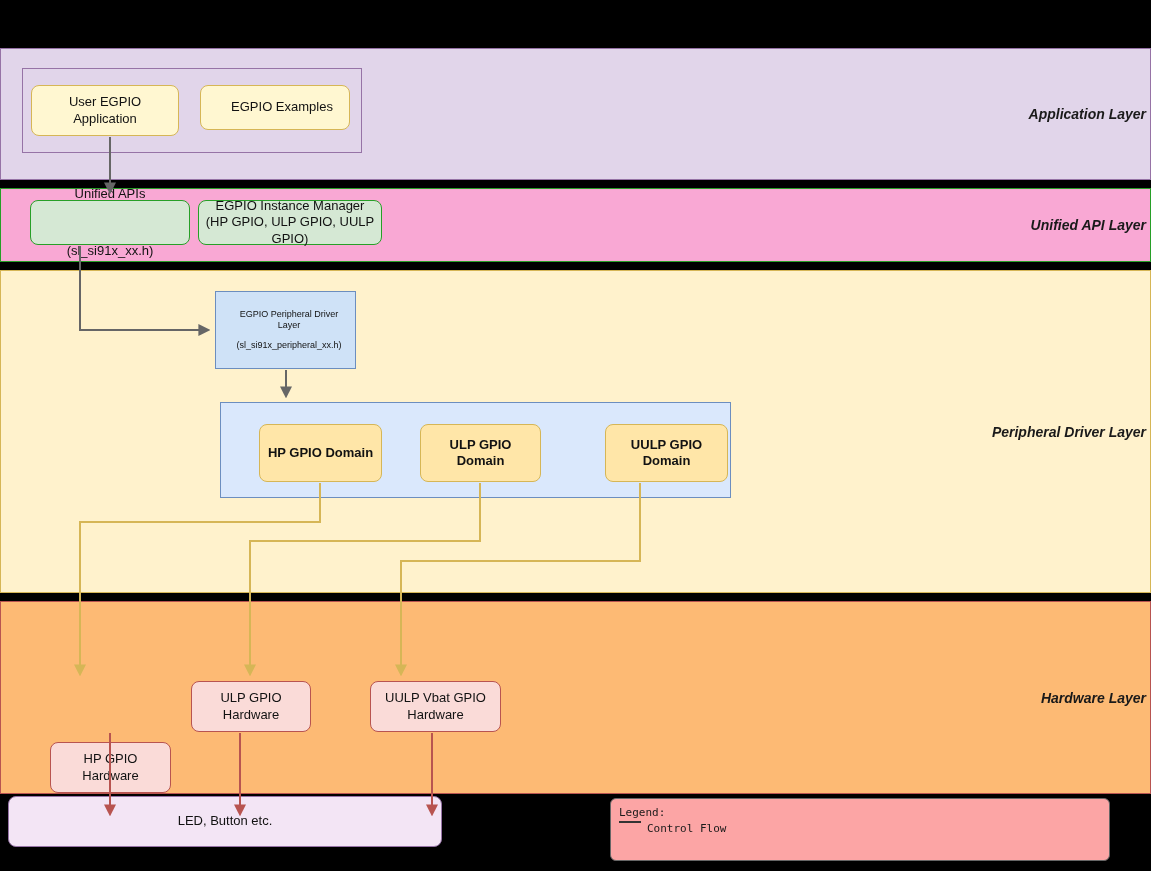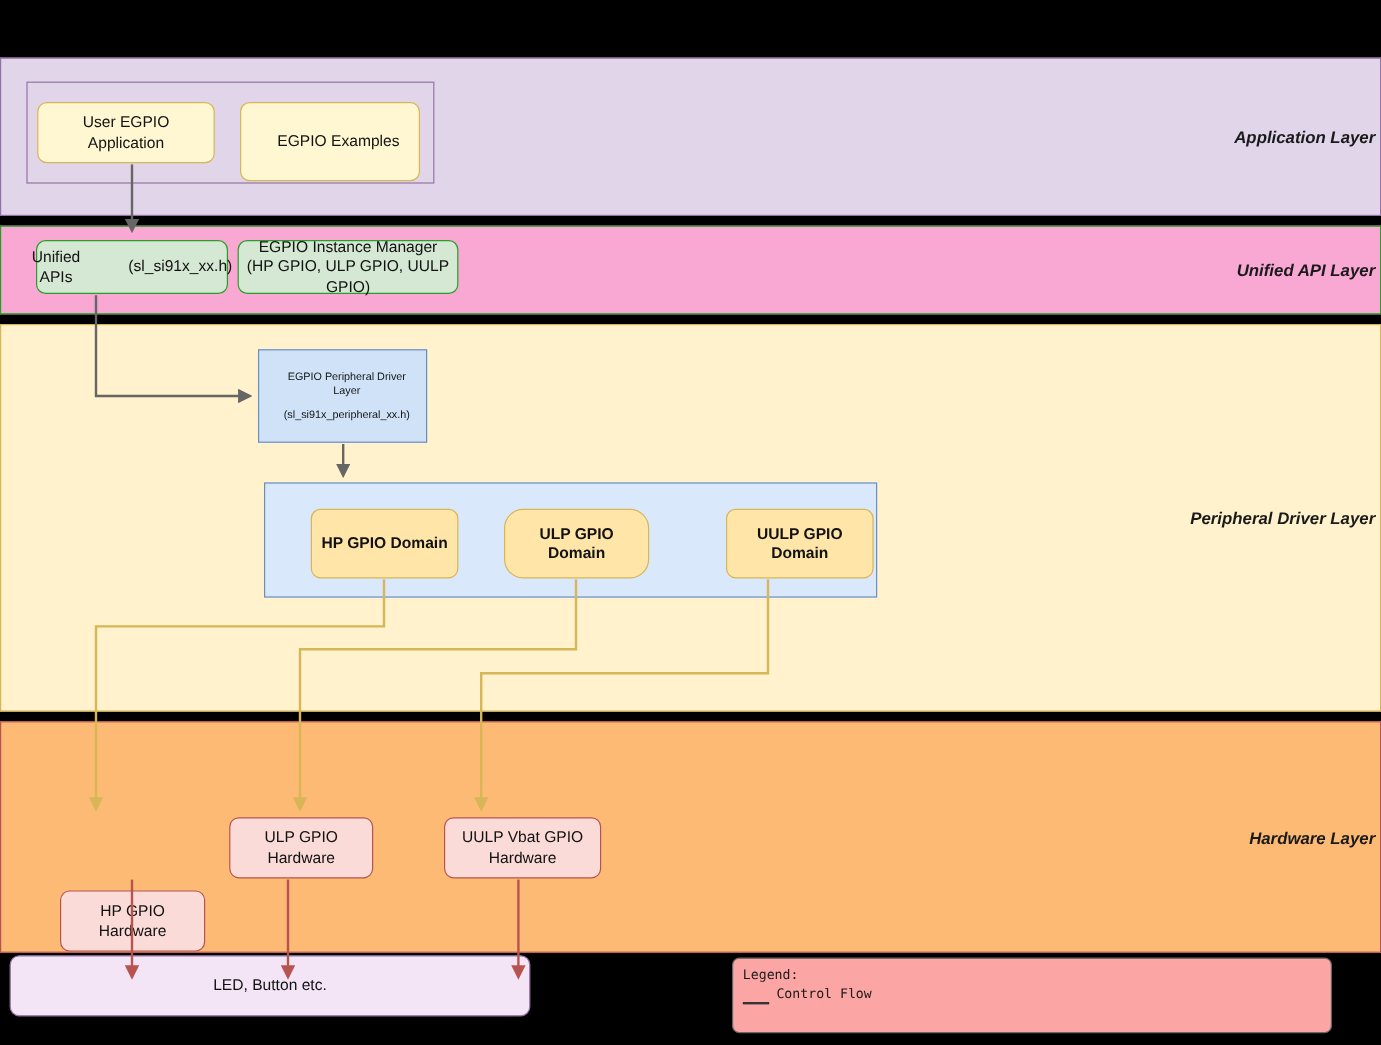--- a/index.html
+++ b/index.html
@@ -131,21 +131,21 @@
     border: 1px solid #666666;
     border-radius: 6px;
     padding: 6px 8px;
     font-family: "DejaVu Sans Mono", "Liberation Mono", monospace;
     font-size: 11px;
     color: #1a1a1a;
     line-height: 1.45;
   }
   #legend .legend-row {
     display: flex;
-    align-items: flex-end;
+    align-items: flex-start;
     gap: 6px;
     white-space: pre;
   }
   .legend-swatch {
     display: inline-block;
     width: 22px;
     height: 0;
     border-top: 2px solid #333333;
   }
 </style>
@@ -169,46 +169,46 @@
   <div class="layer" id="layer-hardware">
     <span class="layer-label">Hardware Layer</span>
   </div>
 
   <div id="app-group"></div>
 
   <div class="node n-yellow-lt" style="left:31px; top:85px; width:148px; height:51px;">
     <span>User EGPIO Application</span>
   </div>
 
-  <div class="node n-yellow-lt" style="left:200px; top:85px; width:150px; height:66px;padding-left:20px;">
+  <div class="node n-yellow-lt" style="left:200px; top:85px; width:150px; height:45px;padding-left:20px;">
     <span>EGPIO Examples</span>
   </div>
 
-  <div class="node n-green" style="left:30px; top:200px; width:160px; height:45px; gap:40px;">
+  <div class="node n-green" style="left:30px; top:200px; width:160px; height:45px; flex-direction:column;gap:40px;">
     <span>Unified APIs</span>
     <span>(sl_si91x_xx.h)</span>
   </div>
 
   <div class="node n-green" style="left:198px; top:200px; width:184px; height:45px; flex-direction:column;">
     <span>EGPIO Instance Manager</span>
     <span>(HP GPIO, ULP GPIO, UULP GPIO)</span>
   </div>
 
   <div class="node n-blue square" style="left:215px; top:291px; width:141px; height:78px; flex-direction:column; font-size:9px; gap:8px;padding-left:13px;">
     <span>EGPIO Peripheral Driver Layer</span>
     <span>(sl_si91x_peripheral_xx.h)</span>
   </div>
 
   <div id="domains-container"></div>
 
   <div class="node n-yellow" style="left:259px; top:424px; width:123px; height:58px; font-weight:bold;">
     <span>HP GPIO Domain</span>
   </div>
 
-  <div class="node n-yellow" style="left:420px; top:424px; width:121px; height:58px; font-weight:bold;border-radius:16px;">
+  <div class="node n-yellow" style="left:420px; top:424px; width:121px; height:58px; font-weight:bold;">
     <span>ULP GPIO Domain</span>
   </div>
 
   <div class="node n-yellow" style="left:605px; top:424px; width:123px; height:58px; font-weight:bold;text-align:center;">
     <span>UULP GPIO Domain</span>
   </div>
 
   <div class="node n-red" style="left:50px; top:717px; width:121px; height:51px;margin-top:25px;">
     <span>HP GPIO Hardware</span>
   </div>

